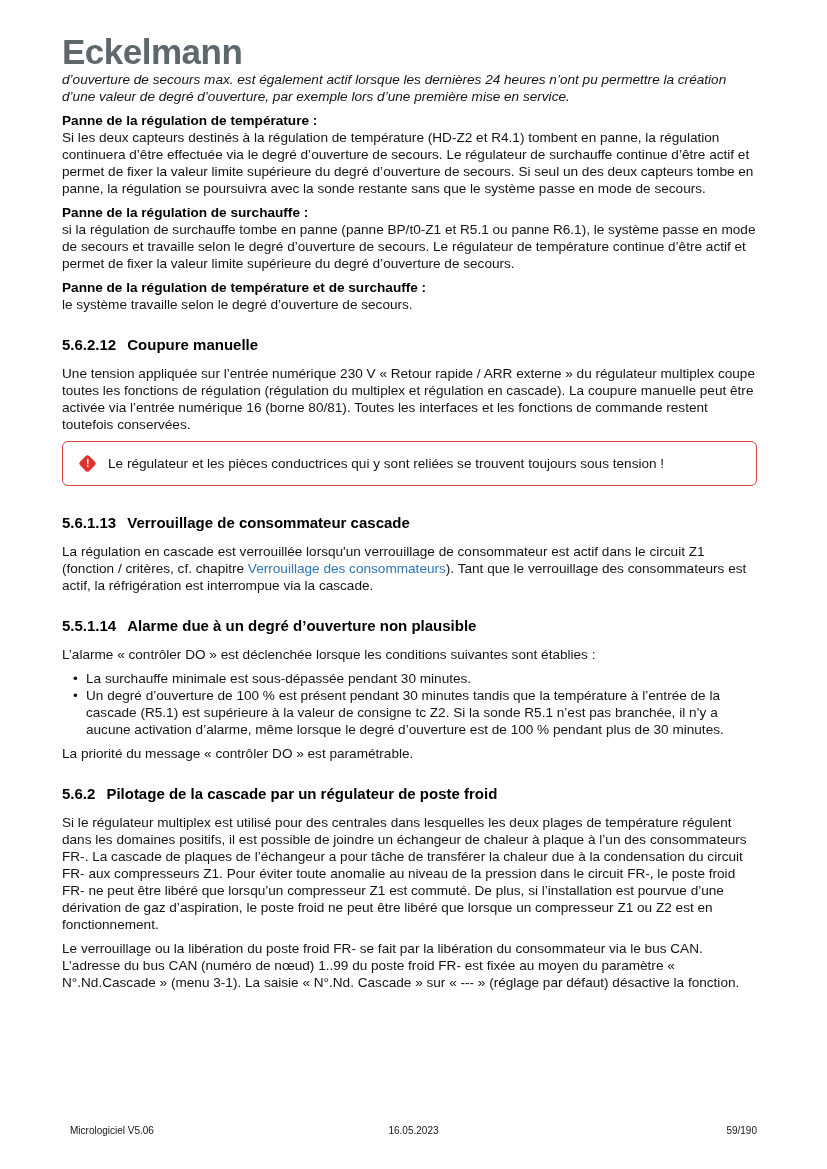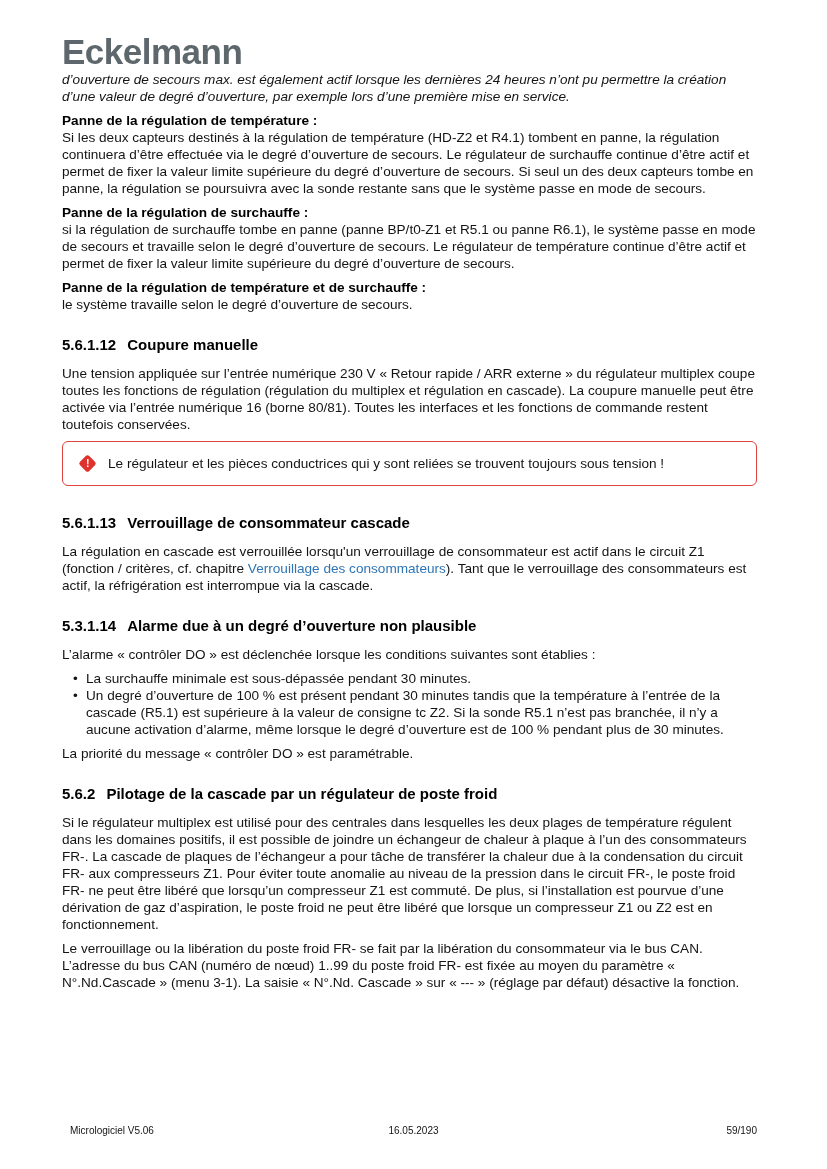--- a/index.html
+++ b/index.html
@@ -71,38 +71,38 @@
     <div class="fail-label">Panne de la régulation de surchauffe :</div>
     <div>si la régulation de surchauffe tombe en panne (panne BP/t0-Z1 et R5.1 ou panne R6.1), le système passe en mode de secours et travaille selon le degré d’ouverture de secours. Le régulateur de température continue d’être actif et permet de fixer la valeur limite supérieure du degré d’ouverture de secours.</div>
   </div>
 
   <div class="fail-block">
     <div class="fail-label">Panne de la régulation de température et de surchauffe :</div>
     <div>le système travaille selon le degré d’ouverture de secours.</div>
   </div>
 
   <h2 class="sec">
-    <span class="num">5.6.1.12</span><span>Coupure manuelle</span>
+    <span class="num">5.6.2.12</span><span>Coupure manuelle</span>
   </h2>
   <p class="para">Une tension appliquée sur l’entrée numérique 230 V « Retour rapide / ARR externe » du régulateur multiplex coupe toutes les fonctions de régulation (régulation du multiplex et régulation en cascade). La coupure manuelle peut être activée via l’entrée numérique 16 (borne 80/81). Toutes les interfaces et les fonctions de commande restent toutefois conservées.</p>
 
   <div class="warning">
     <div class="diamond">
       <span>!</span>
     </div>
     <div>Le régulateur et les pièces conductrices qui y sont reliées se trouvent toujours sous tension !</div>
   </div>
 
   <h2 class="sec">
     <span class="num">5.6.1.13</span><span>Verrouillage de consommateur cascade</span>
   </h2>
   <p class="para"><span>La régulation en cascade est verrouillée lorsqu'un verrouillage de consommateur est actif dans le circuit Z1 (fonction / critères, cf. chapitre </span><a class="chapter-link">Verrouillage des consommateurs</a><span>). Tant que le verrouillage des consommateurs est actif, la réfrigération est interrompue via la cascade.</span></p>
 
   <h2 class="sec">
-    <span class="num">5.3.1.14</span><span>Alarme due à un degré d’ouverture non plausible</span>
+    <span class="num">5.5.1.14</span><span>Alarme due à un degré d’ouverture non plausible</span>
   </h2>
   <p class="para">L’alarme « contrôler DO » est déclenchée lorsque les conditions suivantes sont établies :</p>
   <ul class="bullets">
     <li>La surchauffe minimale est sous-dépassée pendant 30 minutes.</li>
     <li>Un degré d’ouverture de 100 % est présent pendant 30 minutes tandis que la température à l’entrée de la cascade (R5.1) est supérieure à la valeur de consigne tc Z2. Si la sonde R5.1 n’est pas branchée, il n’y a aucune activation d’alarme, même lorsque le degré d’ouverture est de 100 % pendant plus de 30 minutes.</li>
   </ul>
   <p class="para">La priorité du message « contrôler DO » est paramétrable.</p>
 
   <h2 class="sec">
     <span class="num">5.6.2</span><span>Pilotage de la cascade par un régulateur de poste froid</span>

